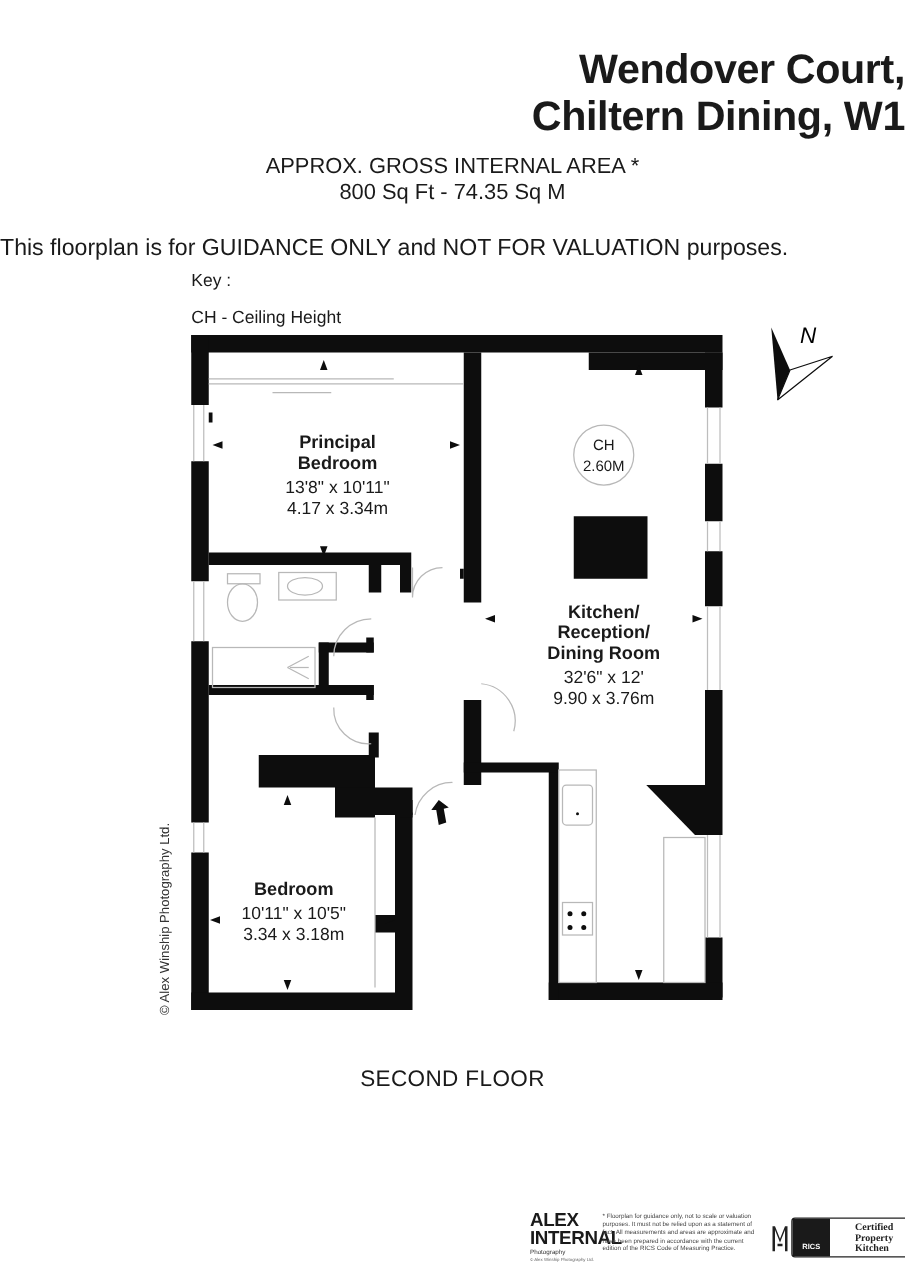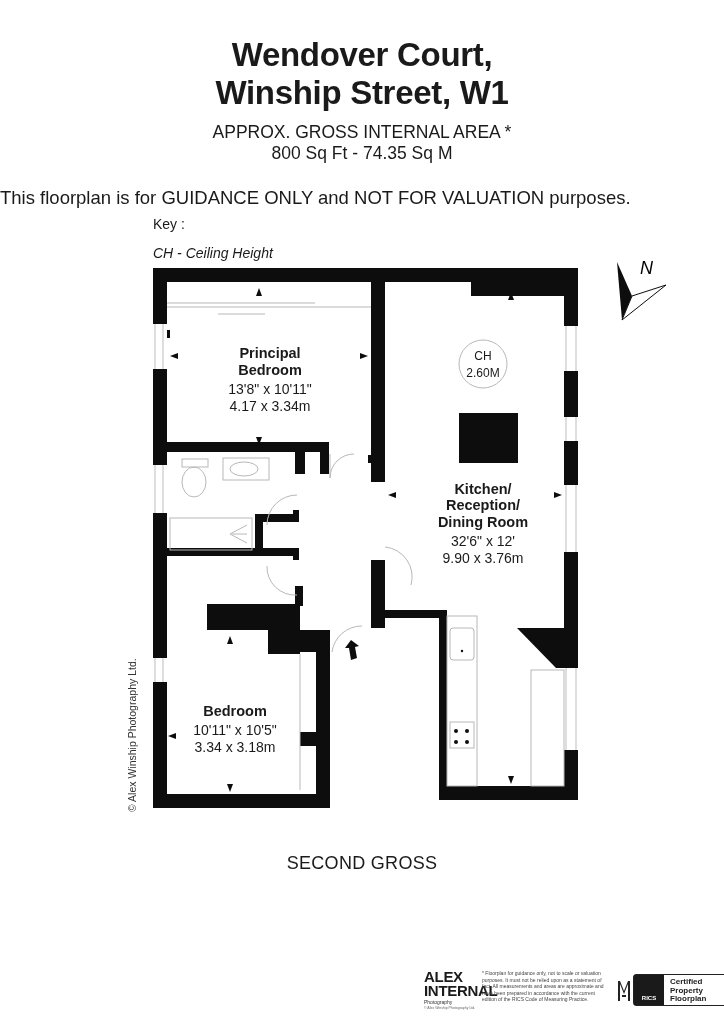--- a/index.html
+++ b/index.html
@@ -1,46 +1,46 @@
 <!DOCTYPE html>
 <html><head>
 <meta charset="utf-8">
 <style>
   html, body { margin:0; padding:0; background:#ffffff; }
   body { width:724px; height:1024px; position:relative; overflow:hidden; font-family:"Liberation Sans", sans-serif; color:#1a1a1a; }
   .abs { position:absolute; }
-  .title { left:0; width:724px; text-align:center; font-weight:bold; font-size:33px; line-height:38px; letter-spacing:-0.3px; }
+  .title { left:0; width:724px; text-align:right; font-weight:bold; font-size:33px; line-height:38px; letter-spacing:-0.3px; }
   .sub { left:0; width:724px; text-align:center; font-size:17.5px; line-height:20px; }
   .disclaimer { left:0; width:724px; font-size:18.5px; top:187px; }
   .key { left:153px; font-size:14px; line-height:17px; }
   svg.plan { position:absolute; left:0; top:0; }
   .room-name { font-weight:bold; font-size:14.5px; text-anchor:middle; font-family:"Liberation Sans", sans-serif; fill:#1a1a1a; }
   .room-dim { font-size:14px; text-anchor:middle; font-family:"Liberation Sans", sans-serif; fill:#1a1a1a; }
   .floor-label { left:0; width:724px; text-align:center; top:853px; font-size:18px; letter-spacing:0.3px; }
   .copyright { left:126px; top:812px; transform-origin:0 0; transform:rotate(-90deg); font-size:10.5px; white-space:nowrap; color:#333; }
   .brand { left:424px; top:970px; font-weight:bold; font-size:15px; line-height:14px; letter-spacing:-0.3px; }
   .brand-sub { left:424px; top:999px; font-size:5px; color:#333; }
   .brand-copy { left:424px; top:1006px; font-size:3.5px; color:#666; }
   .footnote { left:482px; top:970px; width:124px; font-size:5px; line-height:6.5px; color:#444; }
   .rics-mark { left:617px; top:975px; width:14px; height:30px; }
   .rics-box { left:633px; top:974px; width:94px; height:32px; border:1px solid #222; border-radius:3px; box-sizing:border-box; display:flex; }
   .rics-logo { width:30px; background:#1a1a1a; color:#fff; font-size:6px; font-weight:bold; display:flex; flex-direction:column; align-items:center; justify-content:flex-end; padding-bottom:4px; }
-  .rics-text { font-size:8px; line-height:8.5px; font-weight:bold; padding:3px 0 0 6px; color:#222; }
+  .rics-text { font-size:8px; line-height:8.5px; font-weight:bold; padding:3px 0 0 20px; color:#222;font-family:Liberation Serif, serif; }
 </style>
 </head>
 <body>
 
 <div class="abs title" style="top:36px;">Wendover Court,</div>
-<div class="abs title" style="top:74px;">Winship Street, W1</div>
+<div class="abs title" style="top:74px;">Chiltern Dining, W1</div>
 <div class="abs sub" style="top:122px;">APPROX. GROSS INTERNAL  AREA *</div>
 <div class="abs sub" style="top:143px;">800 Sq Ft  -  74.35 Sq M</div>
 <div class="abs disclaimer">This floorplan is for GUIDANCE ONLY and NOT FOR VALUATION purposes.</div>
 
 <div class="abs key" style="top:216px;">Key :</div>
-<div class="abs key" style="top:245px;font-style:italic;">CH - Ceiling Height</div>
+<div class="abs key" style="top:245px;">CH - Ceiling Height</div>
 
 <svg class="plan" width="724" height="1024" viewBox="0 0 724 1024">
   <g fill="#0d0d0d">
 
     <rect x="153" y="268" width="425" height="14"></rect>
 
     <rect x="153" y="268" width="14" height="56"></rect>
     <rect x="153" y="369" width="14" height="96"></rect>
     <rect x="153" y="513" width="14" height="145"></rect>
     <rect x="153" y="682" width="14" height="126"></rect>
@@ -187,21 +187,21 @@
     <text class="room-dim" x="235" y="752">3.34 x 3.18m</text>
 
     <text class="room-dim" x="483" y="360" style="font-size:12px">CH</text>
     <text class="room-dim" x="483" y="377" style="font-size:12px">2.60M</text>
 
     <text x="640" y="274" style="font-size:18px; font-style:italic; font-family:'Liberation Sans', sans-serif;">N</text>
   </g>
 </svg>
 
 <div class="abs copyright">© Alex Winship Photography Ltd.</div>
-<div class="abs floor-label">SECOND GROSS</div>
+<div class="abs floor-label">SECOND FLOOR</div>
 
 <div class="abs brand">
   <div>ALEX</div>
   <div>INTERNAL</div>
 </div>
 <div class="abs brand-sub">Photography</div>
 <div class="abs brand-copy">© Alex Winship Photography Ltd.</div>
 <div class="abs footnote">* Floorplan for guidance only, not to scale or valuation purposes. It must not be relied upon as a statement of fact. All measurements and areas are approximate and have been prepared in accordance with the current edition of the RICS Code of Measuring Practice.</div>
 <svg class="abs rics-mark" viewBox="0 0 14 30">
   <rect x="1" y="6" width="2" height="20" fill="#222"></rect>
@@ -209,15 +209,15 @@
   <polygon points="3,6 7,16 11,6 11,9 7,19 3,9" fill="#222"></polygon>
   <rect x="5" y="20" width="4" height="2" fill="#222"></rect>
 </svg>
 <div class="abs rics-box">
   <div class="rics-logo">
     <span>RICS</span>
   </div>
   <div class="rics-text">
     <div>Certified</div>
     <div>Property</div>
-    <div>Floorplan</div>
+    <div>Kitchen</div>
   </div>
 </div>
 
 </body></html>

